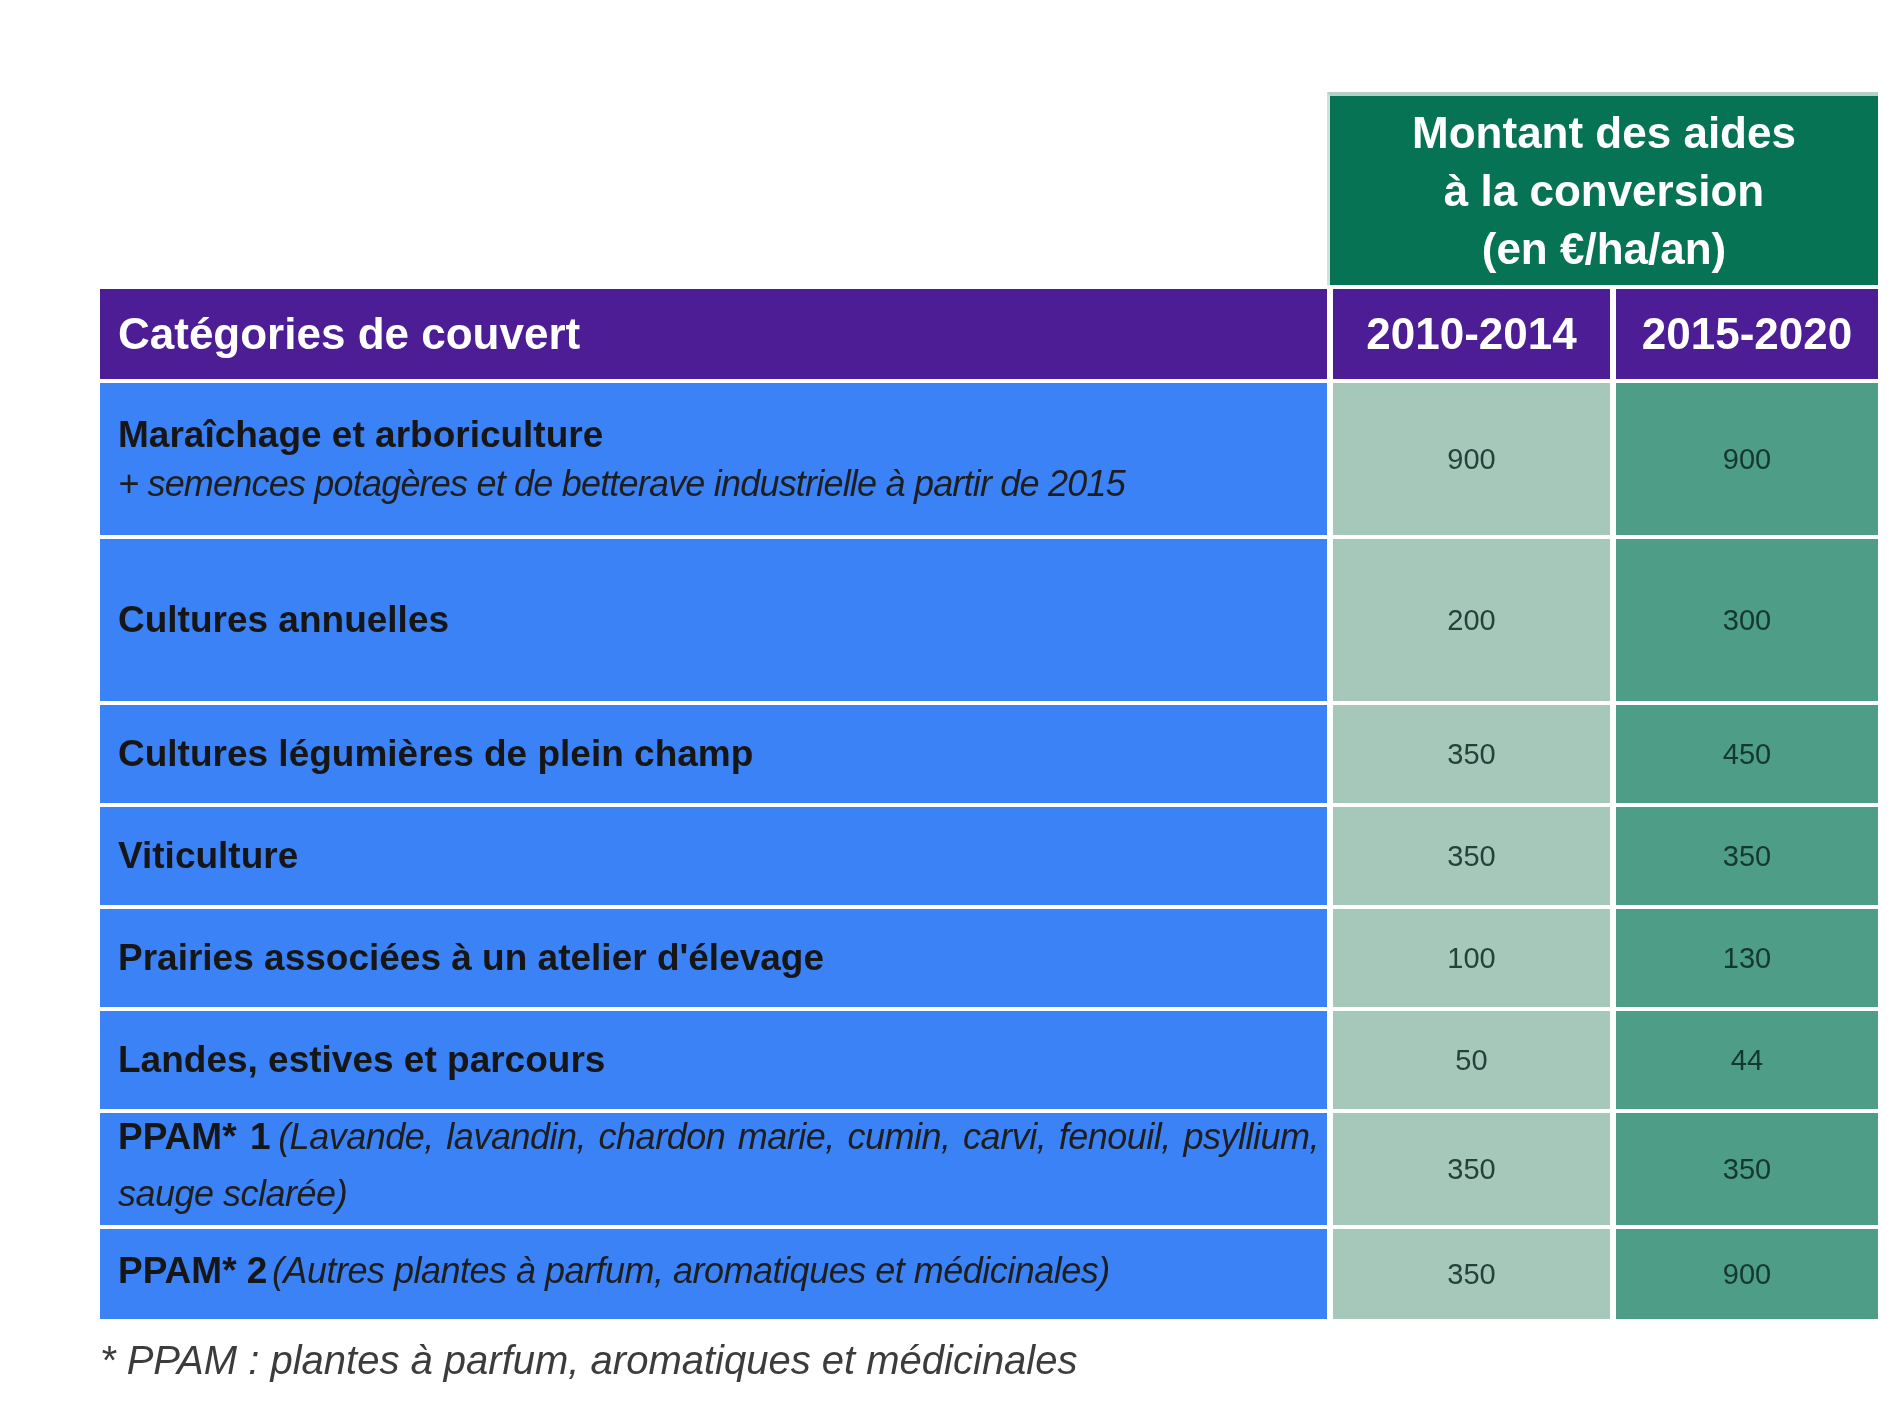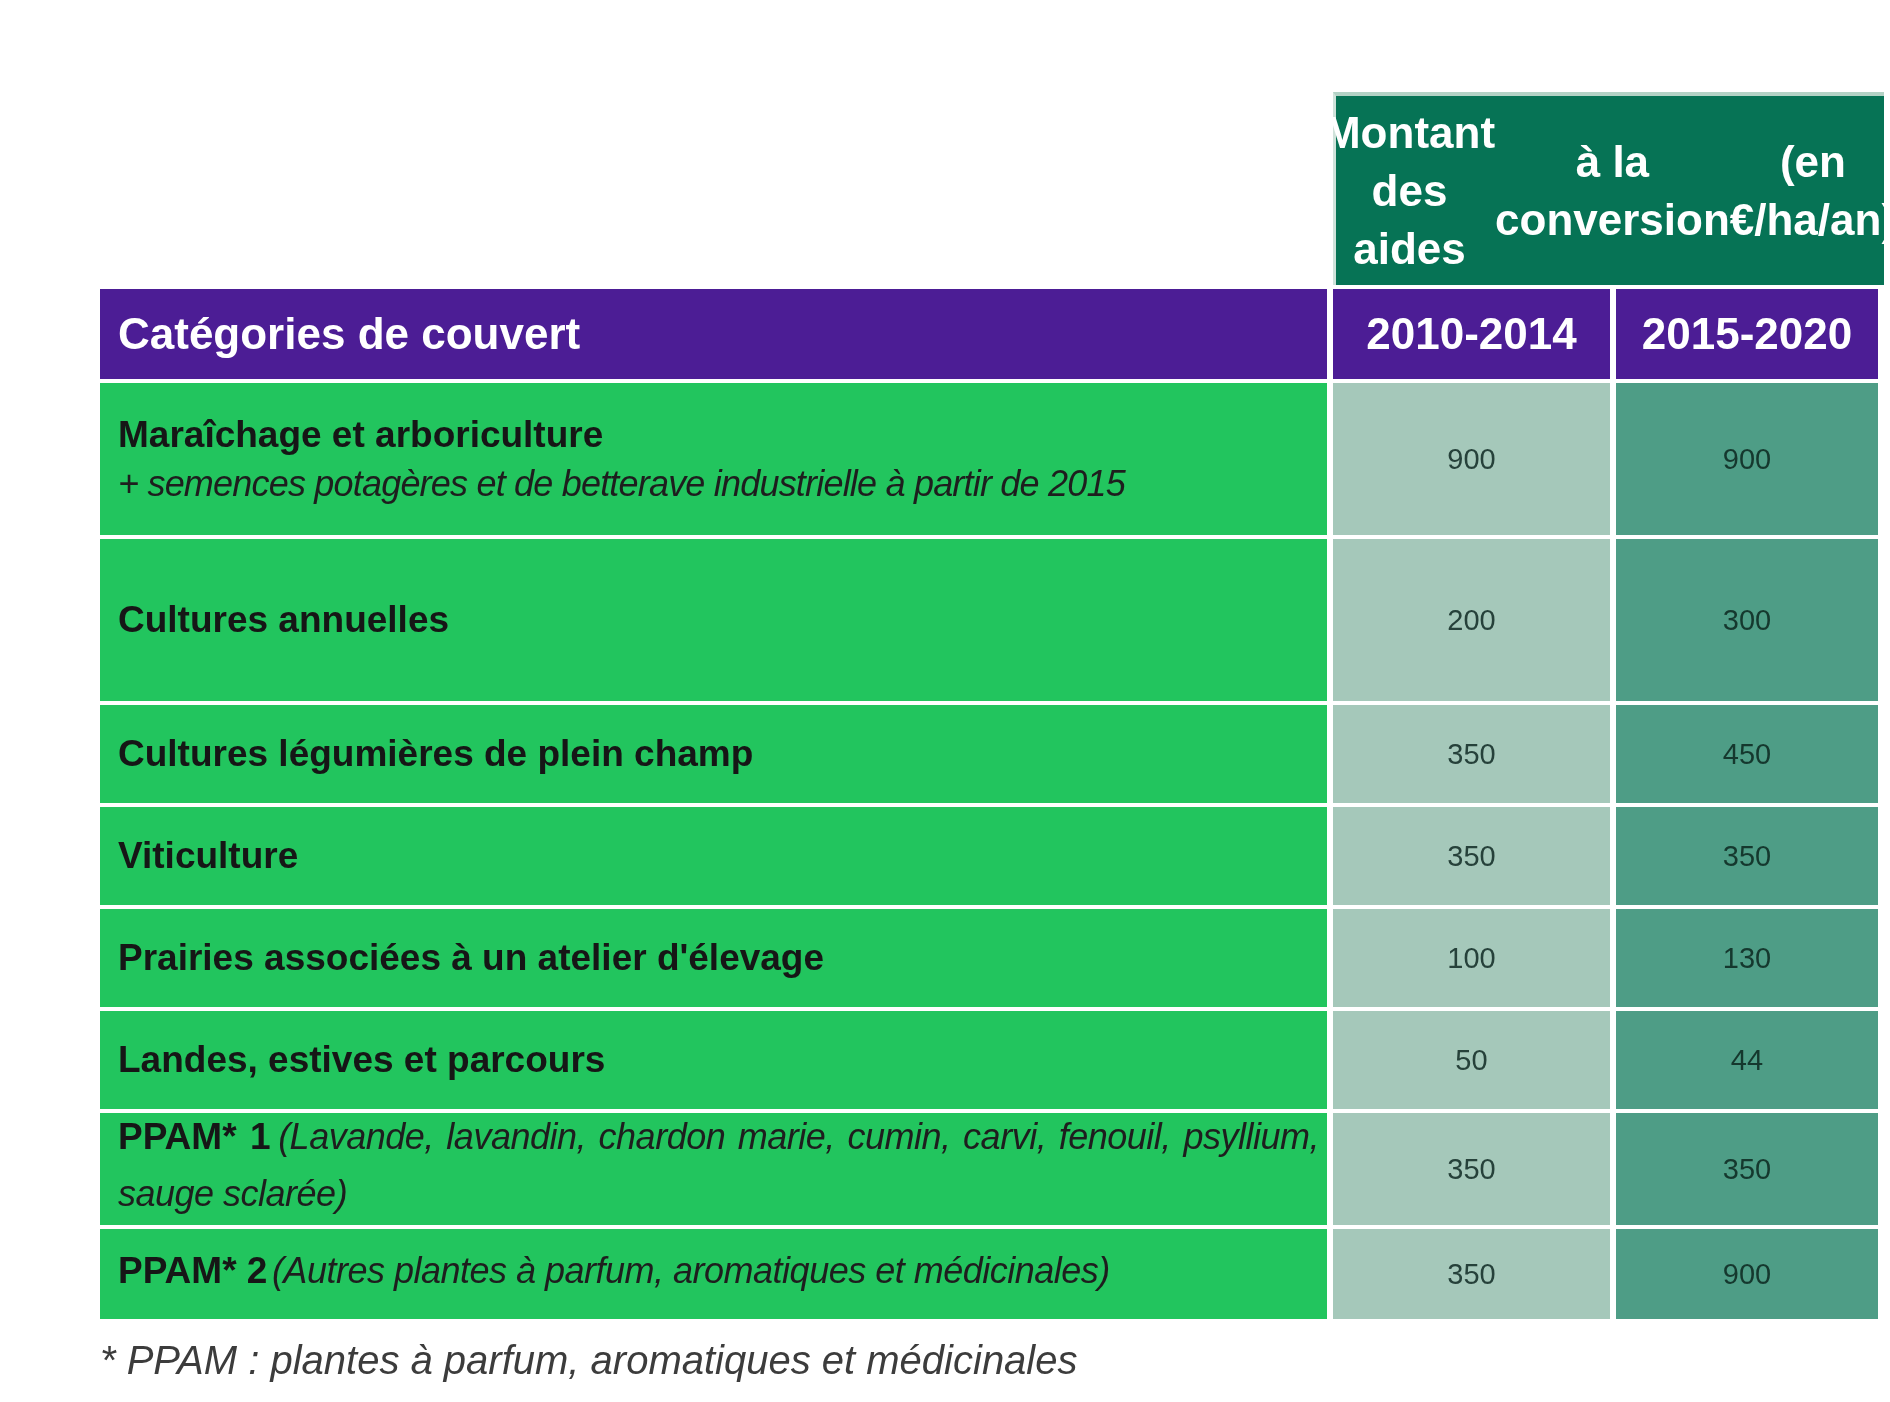--- a/index.html
+++ b/index.html
@@ -8,41 +8,41 @@
     width:1890px;height:1402px;position:relative;overflow:hidden;
     color:#1a1a1a;
   }
   
   .spanner{
     position:absolute;left:1327px;top:92px;width:551px;height:193px;
     background:#067355;
     border-top:4px solid #b3d2c5;
     border-left:3px solid #cfe2da;
     box-sizing:border-box;
-    display:flex;flex-direction:row;justify-content:center;align-items:center;
-    color:#ffffff;font-weight:700;font-size:44px;line-height:58px;text-align:center;margin-left:6px;
+    display:flex;flex-direction:column;justify-content:center;align-items:center;
+    color:#ffffff;font-weight:700;font-size:44px;line-height:58px;text-align:center;
   }
   
   .grid{
     position:absolute;left:100px;top:289px;width:1778px;
     display:grid;
     grid-template-columns:1227px 277px 262px;
     grid-template-rows:90px 152px 162px 98px 98px 98px 98px 112px 90px;
     column-gap:6px;row-gap:4px;
     background:#ffffff;
   }
   .cell{box-sizing:border-box;}
   .hdr{
     background:#4c1d95;color:#ffffff;font-weight:700;font-size:44px;
     display:flex;align-items:center;
   }
   .hdr.cat{padding-left:18px;justify-content:flex-start;}
   .hdr.year{justify-content:center;}
   .cat-cell{
-    background:#22c55e;
+    background:#3b82f6;
     display:flex;flex-direction:column;justify-content:center;
     padding-left:18px;padding-right:8px;
   }
   .name{font-weight:700;font-size:37px;line-height:50px;color:#161616;}
   .note{
     font-style:italic;font-size:36px;line-height:48px;color:#1e1e1e;
     letter-spacing:-0.8px;white-space:nowrap;
   }
   .inline-note{font-style:italic;font-weight:400;font-size:36px;letter-spacing:-0.5px;color:#1e1e1e;}
   .ppam-wrap{line-height:50px;}

